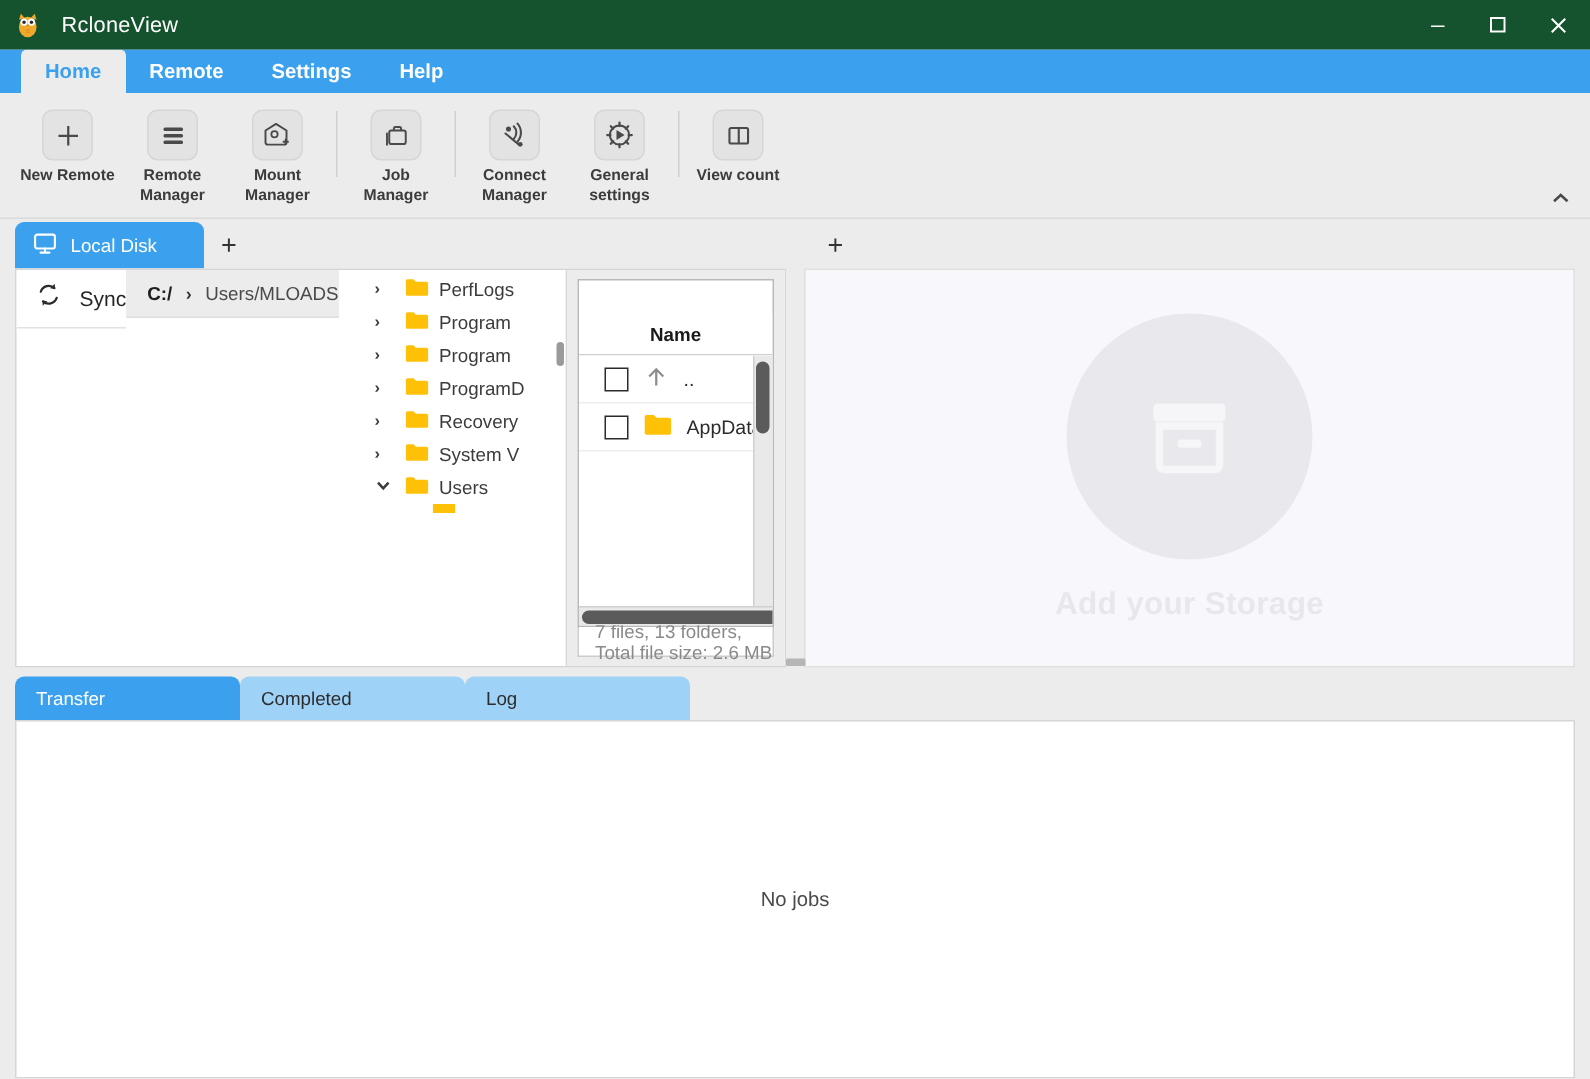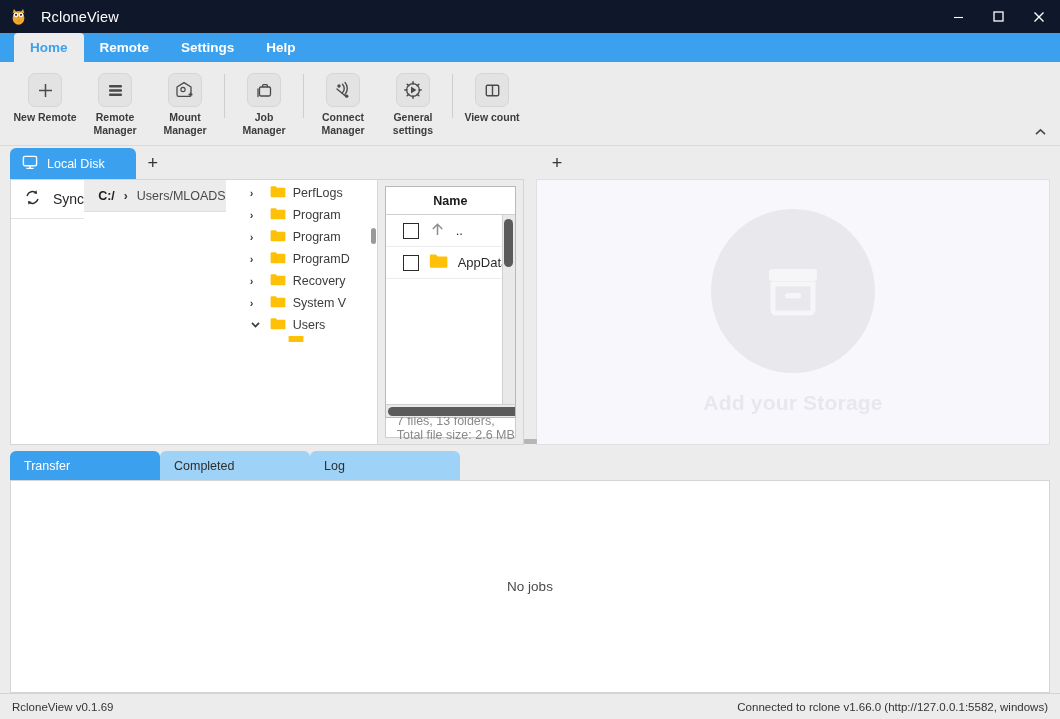--- a/index.html
+++ b/index.html
@@ -11,21 +11,21 @@
   }
   #app {
     position: relative;
     width: 1060px; height: 719px;
     background: #ececec;
     display: flex; flex-direction: column;
   }
 
   
   .titlebar {
-    height: 33px; background: #0f172a;
+    height: 33px; background: #14532d;
     display: flex; align-items: center;
     flex: 0 0 33px; position: relative;
   }
   .app-logo {
     width: 19px; height: 19px; margin-left: 9px;
     position: relative; flex: 0 0 19px;
   }
   .app-title {
     color: #ffffff; font-size: 14.5px; margin-left: 13px;
     letter-spacing: .15px;
@@ -167,20 +167,21 @@
   .filelist-frame {
     flex: 1; background: #fff; border: 1px solid #b9b9b9;
     display: flex; flex-direction: column; overflow: hidden;
   }
   .fl-head {
     height: 28px; flex: 0 0 28px; background: #fff;
     border-bottom: 1px solid #cfcfcf;
     display: flex; align-items: center; justify-content: center;
     font-size: 12.5px; font-weight: bold; color: #1a1a1a;
     position: relative;
+    margin-top: 22px;
   }
   .fl-rows { flex: 1; position: relative; overflow: hidden; background: #fff; }
   .fl-row {
     height: 32px; display: flex; align-items: center;
     gap: 10px; padding-left: 17px; border-bottom: 1px solid #ededed;
     font-size: 13px; color: #2b2b2b;
   }
   .fl-check {
     width: 16px; height: 16px; border: 1.6px solid #2b2b2b;
     background: #fff; flex: 0 0 16px;
@@ -609,18 +610,14 @@
       </div>
       <div class="jobs-tab">
         <span>Log</span>
       </div>
     </div>
     <div class="jobs-body">
       <div class="jobs-empty">No jobs</div>
     </div>
   </div>
 
-  <div class="statusbar">
-    <span>RcloneView v0.1.69</span>
-    <span>Connected to rclone v1.66.0 (http://127.0.0.1:5582, windows)</span>
-  </div>
 
 </div>
 
 </body></html>

